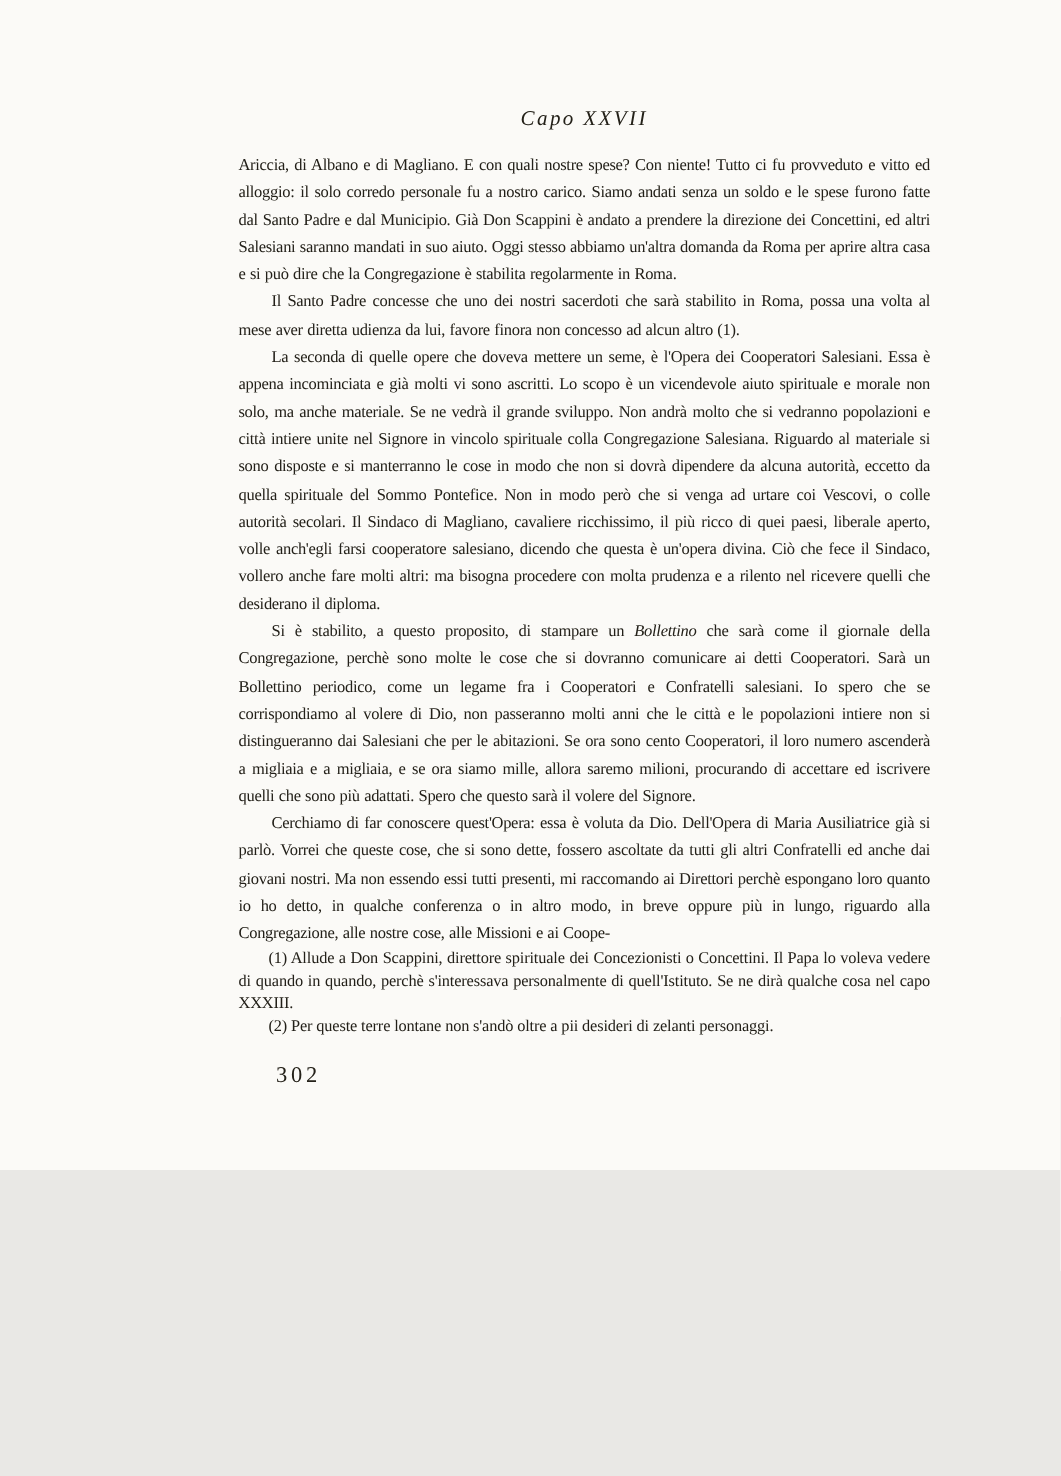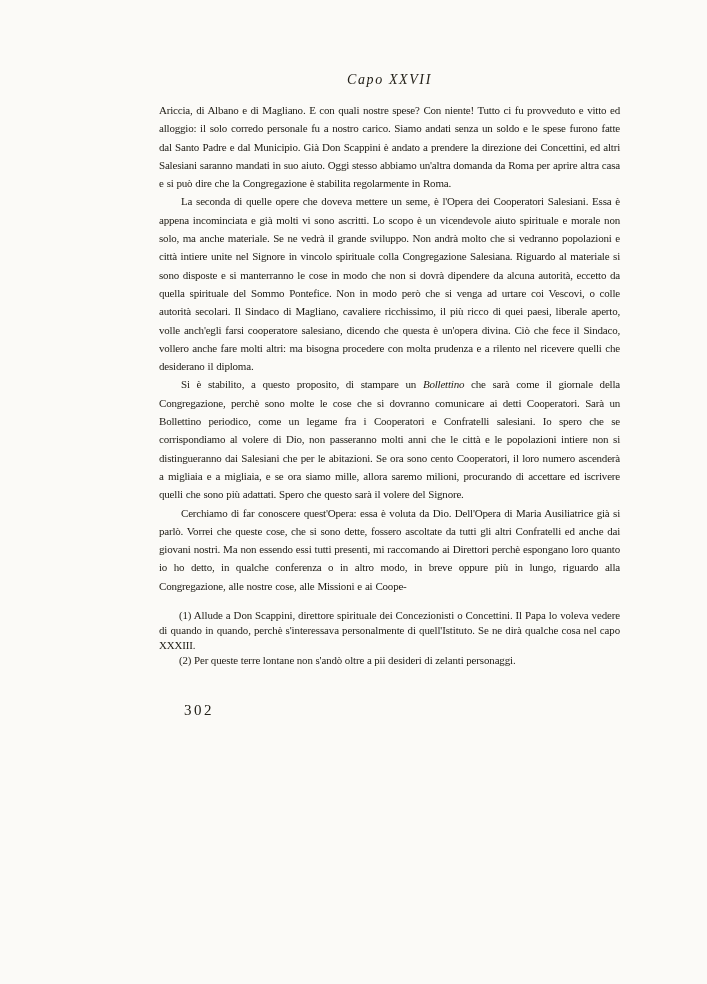--- a/index.html
+++ b/index.html
@@ -2,21 +2,21 @@
 <html><head>
 <meta charset="utf-8">
 <style>
   html,body{margin:0;padding:0;}
   body{
     background:#e9e8e5;
     font-family:"Liberation Serif","DejaVu Serif",serif;
   }
   .page{
     position:relative;
-    width:707px;height:984px;
+    width:707px;height:780px;
     margin:0 auto;
     background:#fbfaf7;
     color:#232019;
     overflow:hidden;
     text-decoration:underline;
   }
   .text-block{
     position:absolute;
     left:159px;top:72px;
     width:461px;
@@ -33,47 +33,47 @@
     margin:0;
     font-size:11px;
     line-height:18.3px;
     text-align:justify;
     letter-spacing:-0.2px;
     word-spacing:0.4px;
   }
   .body-text p.para.indent{ text-indent:22px; }
   .it{ font-style:italic; }
   .footnote-section{
-    margin-top:13px;
   }
   .footnote-section p.footnote{
     margin:0;
     font-size:10.9px;
     line-height:15px;
     text-align:justify;
     letter-spacing:-0.1px;
     text-indent:20px;
   }
   .page-number{
-    margin-top:34px;
+    margin-top:17px;
     margin-left:25px;
     font-size:15px;
     letter-spacing:2.5px;
     color:#242119;
   }
 </style>
 </head>
 <body>
 
 <div class="page">
   <div class="text-block">
     <div class="chapter-header">Capo XXVII</div>
 
     <div class="body-text">
         <p class="para"><span>Ariccia, di Albano e di Magliano. E con quali nostre spese? Con niente! Tutto ci fu provveduto e vitto ed alloggio: il solo corredo personale fu a nostro carico. Siamo andati senza un soldo e le spese furono fatte dal Santo Padre e dal Municipio. Già Don Scappini è andato a prendere la direzione dei Concettini, ed altri Salesiani saranno mandati in suo aiuto. Oggi stesso abbiamo un'altra domanda da Roma per aprire altra casa e si può dire che la Congregazione è stabilita regolarmente in Roma.</span></p>
+        <p class="para indent"><span>Il Santo Padre concesse che uno dei nostri sacerdoti che sarà stabilito in Roma, possa una volta al mese aver diretta udienza da lui, favore finora non concesso ad alcun altro (1).</span></p>
         <p class="para indent"><span>La seconda di quelle opere che doveva mettere un seme, è l'Opera dei Cooperatori Salesiani. Essa è appena incominciata e già molti vi sono ascritti. Lo scopo è un vicendevole aiuto spirituale e morale non solo, ma anche materiale. Se ne vedrà il grande sviluppo. Non andrà molto che si vedranno popolazioni e città intiere unite nel Signore in vincolo spirituale colla Congregazione Salesiana. Riguardo al materiale si sono disposte e si manterranno le cose in modo che non si dovrà dipendere da alcuna autorità, eccetto da quella spirituale del Sommo Pontefice. Non in modo però che si venga ad urtare coi Vescovi, o colle autorità secolari. Il Sindaco di Magliano, cavaliere ricchissimo, il più ricco di quei paesi, liberale aperto, volle anch'egli farsi cooperatore salesiano, dicendo che questa è un'opera divina. Ciò che fece il Sindaco, vollero anche fare molti altri: ma bisogna procedere con molta prudenza e a rilento nel ricevere quelli che desiderano il diploma.</span></p>
         <p class="para indent"><span>Si è stabilito, a questo proposito, di stampare un </span><span class="it">Bollettino</span><span> che sarà come il giornale della Congregazione, perchè sono molte le cose che si dovranno comunicare ai detti Cooperatori. Sarà un Bollettino periodico, come un legame fra i Cooperatori e Confratelli salesiani. Io spero che se corrispondiamo al volere di Dio, non passeranno molti anni che le città e le popolazioni intiere non si distingueranno dai Salesiani che per le abitazioni. Se ora sono cento Cooperatori, il loro numero ascenderà a migliaia e a migliaia, e se ora siamo mille, allora saremo milioni, procurando di accettare ed iscrivere quelli che sono più adattati. Spero che questo sarà il volere del Signore.</span></p>
         <p class="para indent"><span>Cerchiamo di far conoscere quest'Opera: essa è voluta da Dio. Dell'Opera di Maria Ausiliatrice già si parlò. Vorrei che queste cose, che si sono dette, fossero ascoltate da tutti gli altri Confratelli ed anche dai giovani nostri. Ma non essendo essi tutti presenti, mi raccomando ai Direttori perchè espongano loro quanto io ho detto, in qualche conferenza o in altro modo, in breve oppure più in lungo, riguardo alla Congregazione, alle nostre cose, alle Missioni e ai Coope-</span></p>
       </div>
 
     <div class="footnote-section">
         <p class="footnote"><span>(1) Allude a Don Scappini, direttore spirituale dei Concezionisti o Concettini. Il Papa lo voleva vedere di quando in quando, perchè s'interessava personalmente di quell'Istituto. Se ne dirà qualche cosa nel capo XXXIII.</span></p>
         <p class="footnote"><span>(2) Per queste terre lontane non s'andò oltre a pii desideri di zelanti personaggi.</span></p>
       </div>
 

